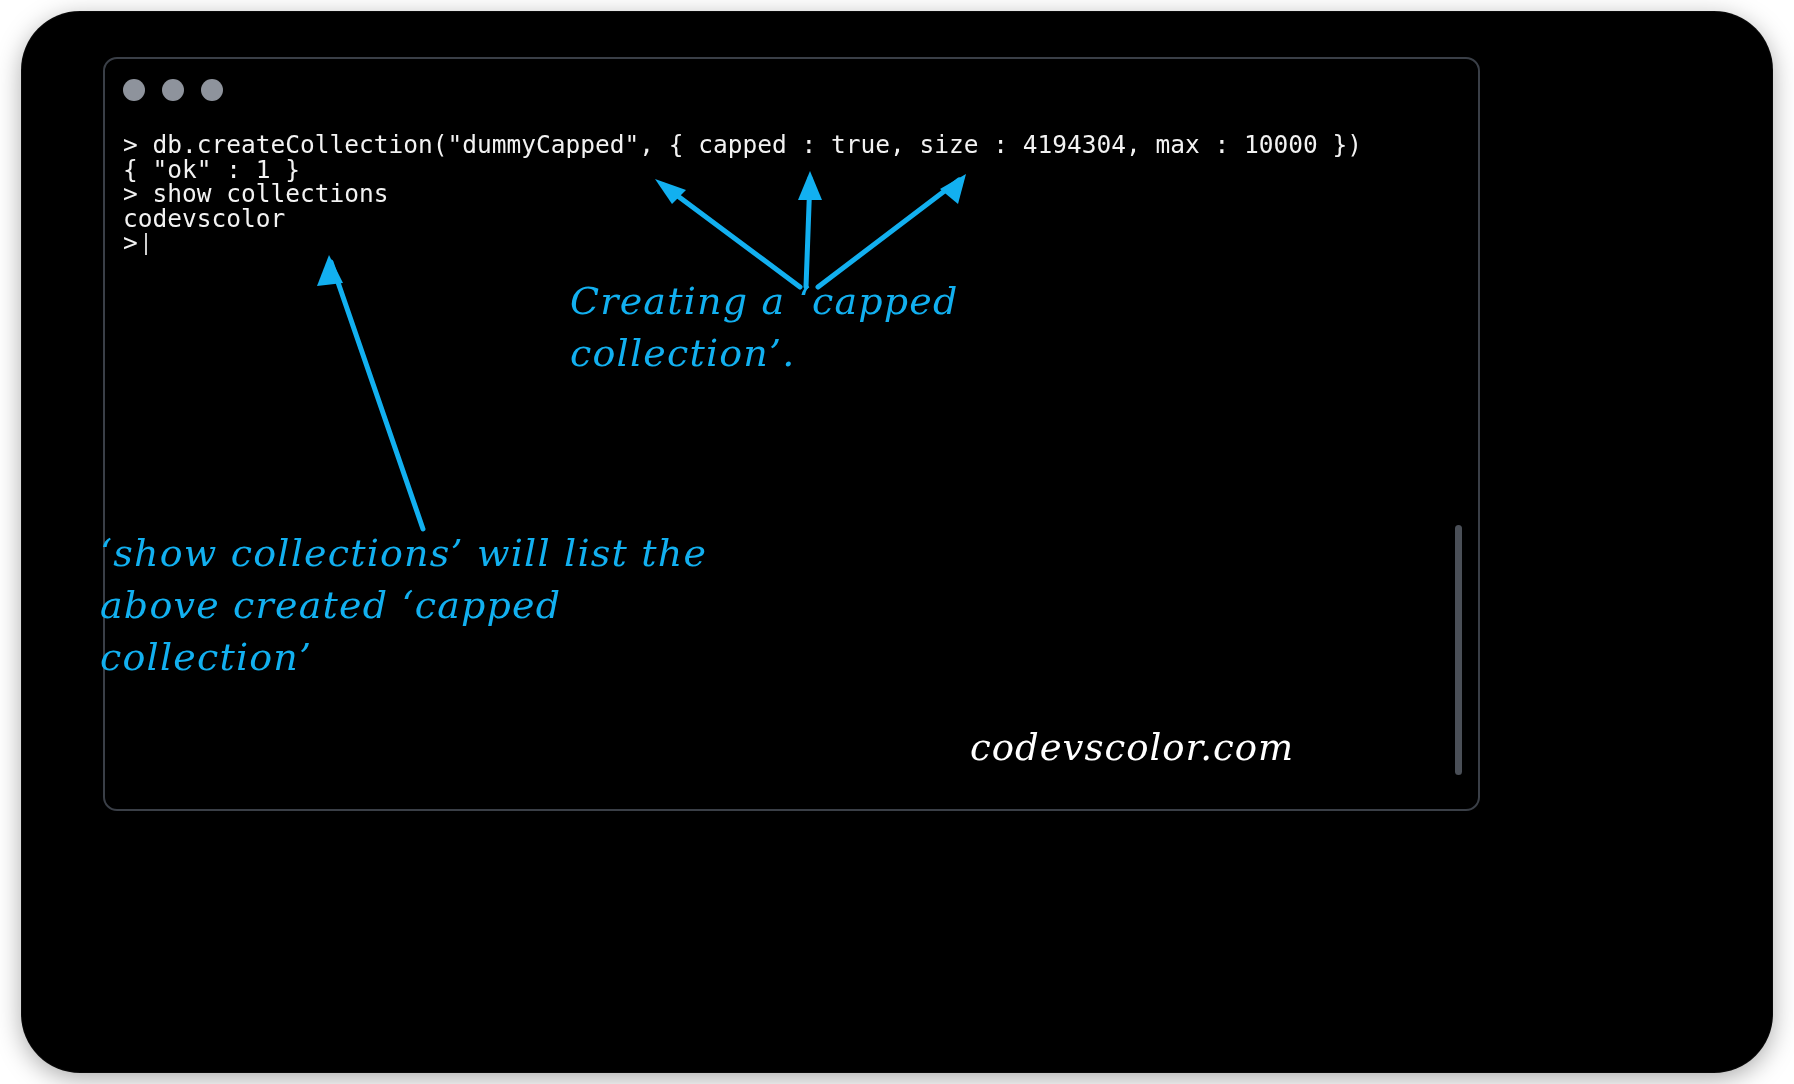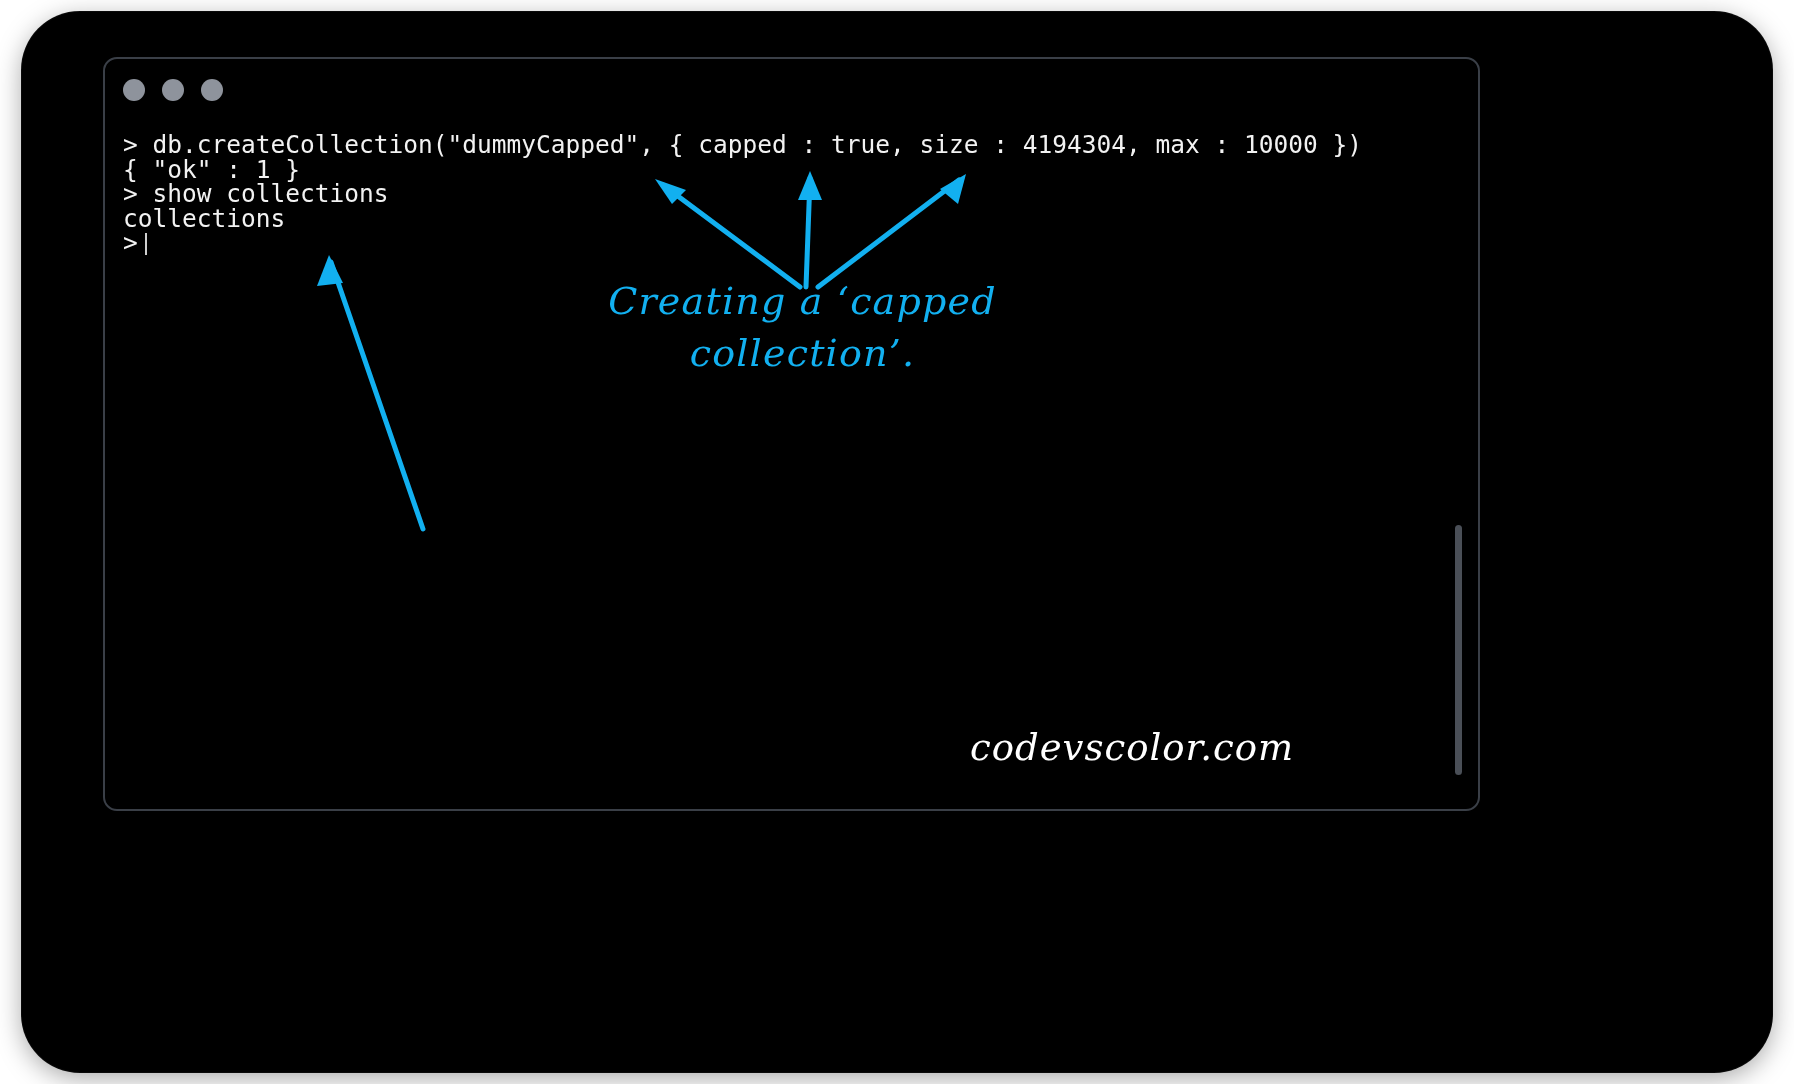--- a/index.html
+++ b/index.html
@@ -106,21 +106,20 @@
   }
 
   
   .annotation {
     position: absolute;
     color: #12b0f0;
     font-family: "DejaVu Serif", serif;
     font-style: italic;
     font-size: 38px;
     line-height: 52px;
-    text-align: center;
     white-space: pre-line;
     letter-spacing: 1.2px;
   }
   #annotation-capped {
     left: 570px;
     top: 275px;
     width: 465px;
   }
   #annotation-show {
     left: 100px;
@@ -163,21 +162,21 @@
     <div class="titlebar">
       <span class="dot"></span>
       <span class="dot"></span>
       <span class="dot"></span>
     </div>
 
     <div class="terminal-body">
       <div class="term-line">&gt; db.createCollection("dummyCapped", { capped : true, size : 4194304, max : 10000 })</div>
       <div class="term-line">{ "ok" : 1 }</div>
       <div class="term-line">&gt; show collections</div>
-      <div class="term-line">collections</div>
+      <div class="term-line">codevscolor</div>
       <div class="term-line with-cursor"><span>&gt;</span><span class="cursor"></span></div>
     </div>
 
     <div class="term-scrollbar"></div>
   </div>
 
   <svg class="arrow-layer" viewBox="0 0 1794 1084">
     <g stroke="#12b0f0" stroke-width="5" fill="none" stroke-linecap="round">
       <line x1="800" y1="287" x2="663" y2="185"></line>
       <line x1="806" y1="287" x2="810" y2="178"></line>
@@ -188,16 +187,19 @@
       <polygon points="655,179 686,190 672,204"></polygon>
       <polygon points="810,171 822,200 798,200"></polygon>
       <polygon points="966,174 958,204 940,189"></polygon>
       <polygon points="329,255 343,283 317,286"></polygon>
     </g>
   </svg>
 
   <div class="annotation" id="annotation-capped">Creating a ‘capped
 collection’.</div>
 
+  <div class="annotation" id="annotation-show">‘show collections’ will list the
+above created ‘capped
+collection’</div>
 
   <div class="watermark">codevscolor.com</div>
 
 </div>
 
 </body></html>

